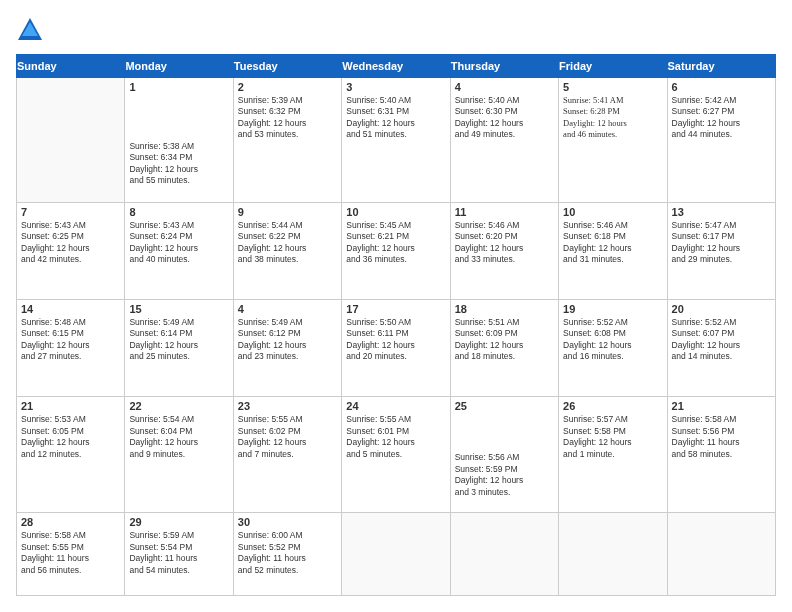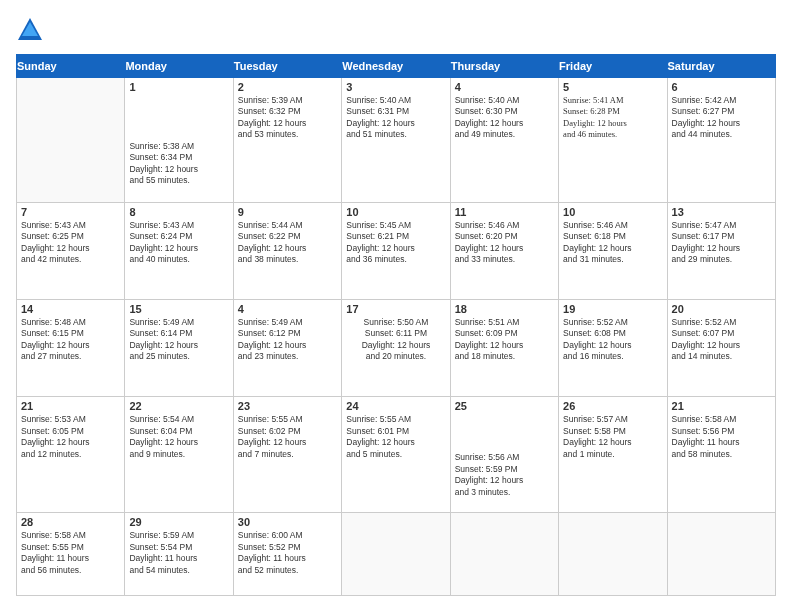--- a/index.html
+++ b/index.html
@@ -249,21 +249,21 @@
           </td>
           <td>
             <span class="day-number">4</span>
             <div class="cell-text" style="white-space: pre-line;">Sunrise: 5:49 AM
 Sunset: 6:12 PM
 Daylight: 12 hours
 and 23 minutes.</div>
           </td>
           <td>
             <span class="day-number">17</span>
-            <div class="cell-text" style="white-space: pre-line; text-align: center;">Sunrise: 5:50 AM
+            <div class="cell-text" style="white-space: pre-line;">Sunrise: 5:50 AM
 Sunset: 6:11 PM
 Daylight: 12 hours
 and 20 minutes.</div>
           </td>
           <td>
             <span class="day-number">18</span>
             <div class="cell-text" style="white-space: pre-line;">Sunrise: 5:51 AM
 Sunset: 6:09 PM
 Daylight: 12 hours
 and 18 minutes.</div>

